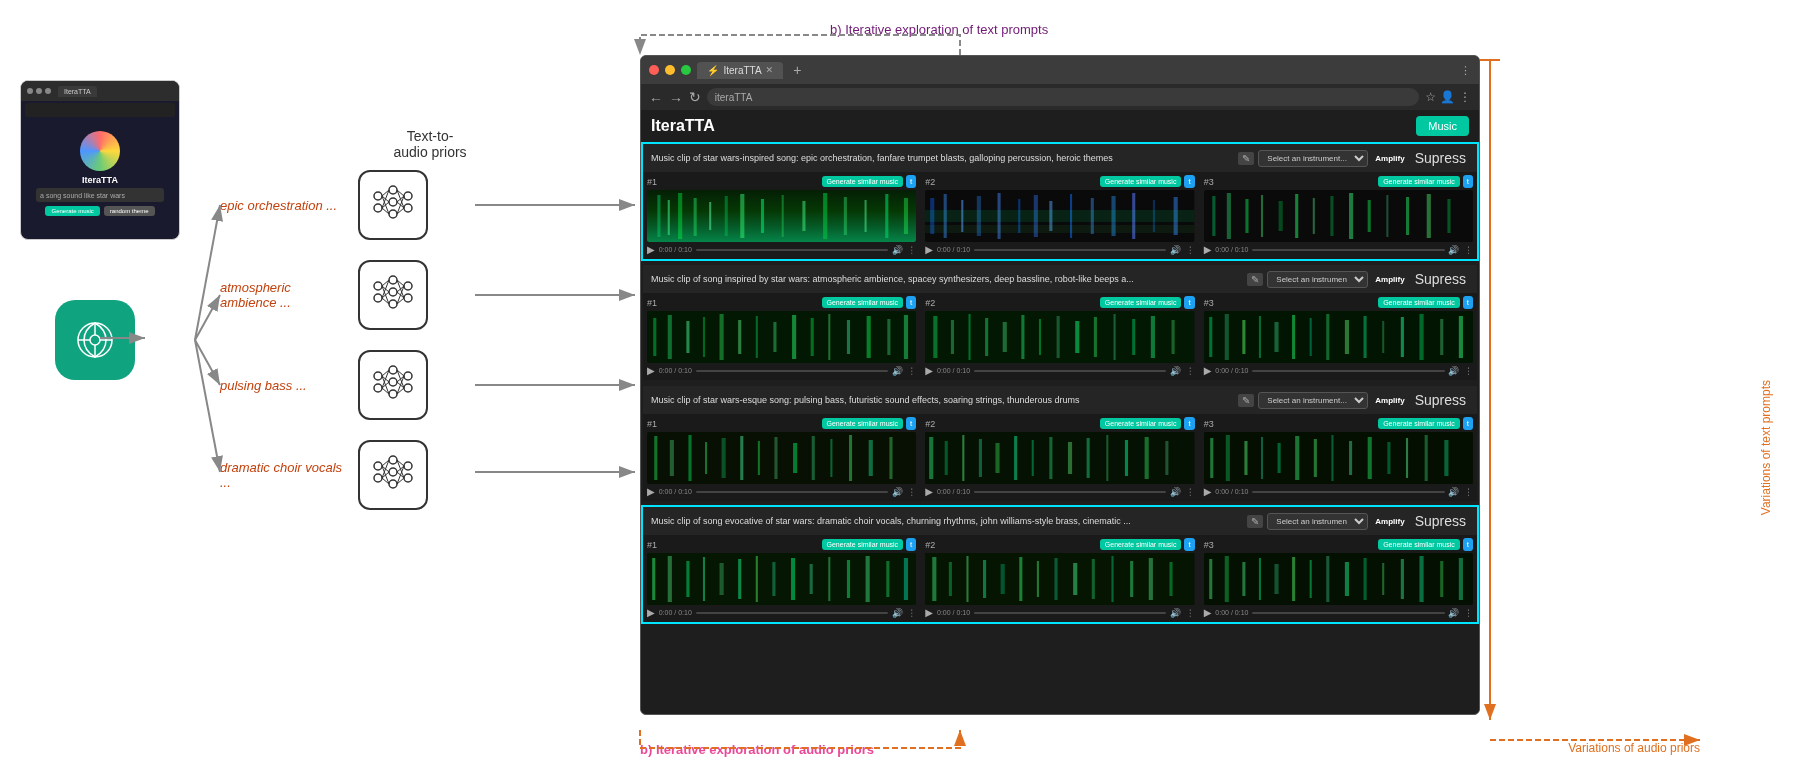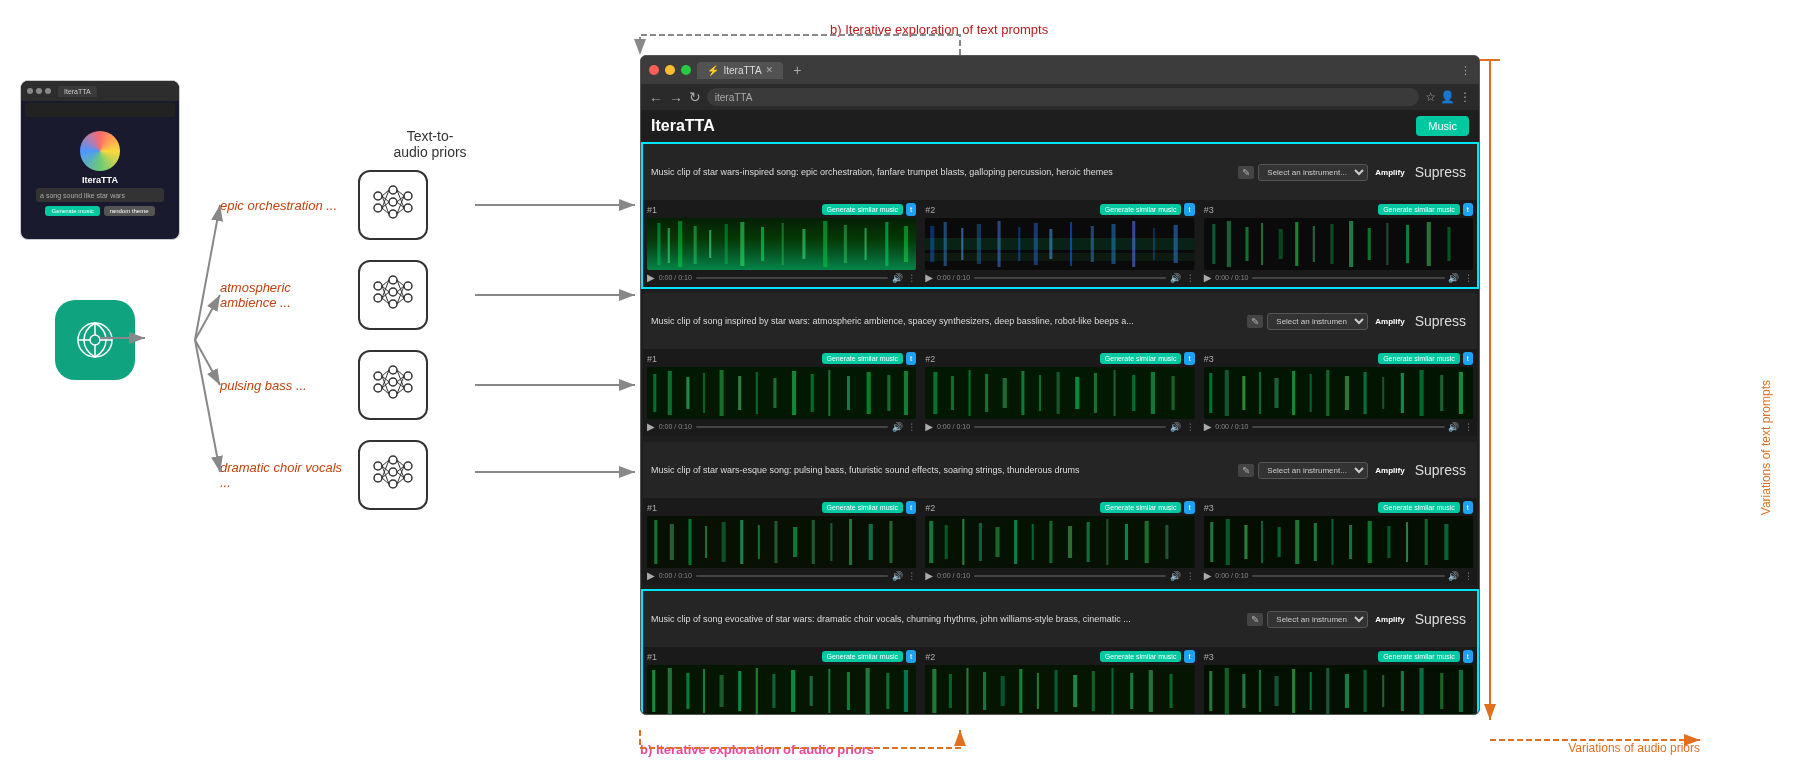--- a/index.html
+++ b/index.html
@@ -275,21 +275,21 @@
     }
     .music-row.highlighted {
       border-color: #00e5ff;
     }
     .music-row.highlighted2 {
       border-color: #00e5ff;
     }
 
     .row-header {
       background: #252525;
-      padding: 18px 8px;
+      padding: 4px 8px;
       display: flex;
       align-items: center;
       gap: 6px;
     }
     .row-prompt-text {
       color: #ddd;
       font-size: 9px;
       flex: 1;
       overflow: hidden;
       text-overflow: ellipsis;
@@ -408,21 +408,21 @@
       height: 765px;
       pointer-events: none;
     }
 
     
     .b-label-top {
       position: absolute;
       top: 22px;
       left: 830px;
       font-size: 13px;
-      color: #b91c1c;
+      color: #701a75;
       font-weight: 500;
     }
     .b-label-bottom {
       position: absolute;
       bottom: 8px;
       left: 640px;
       font-size: 13px;
       color: #ec4899;
       font-weight: 600;
     }

